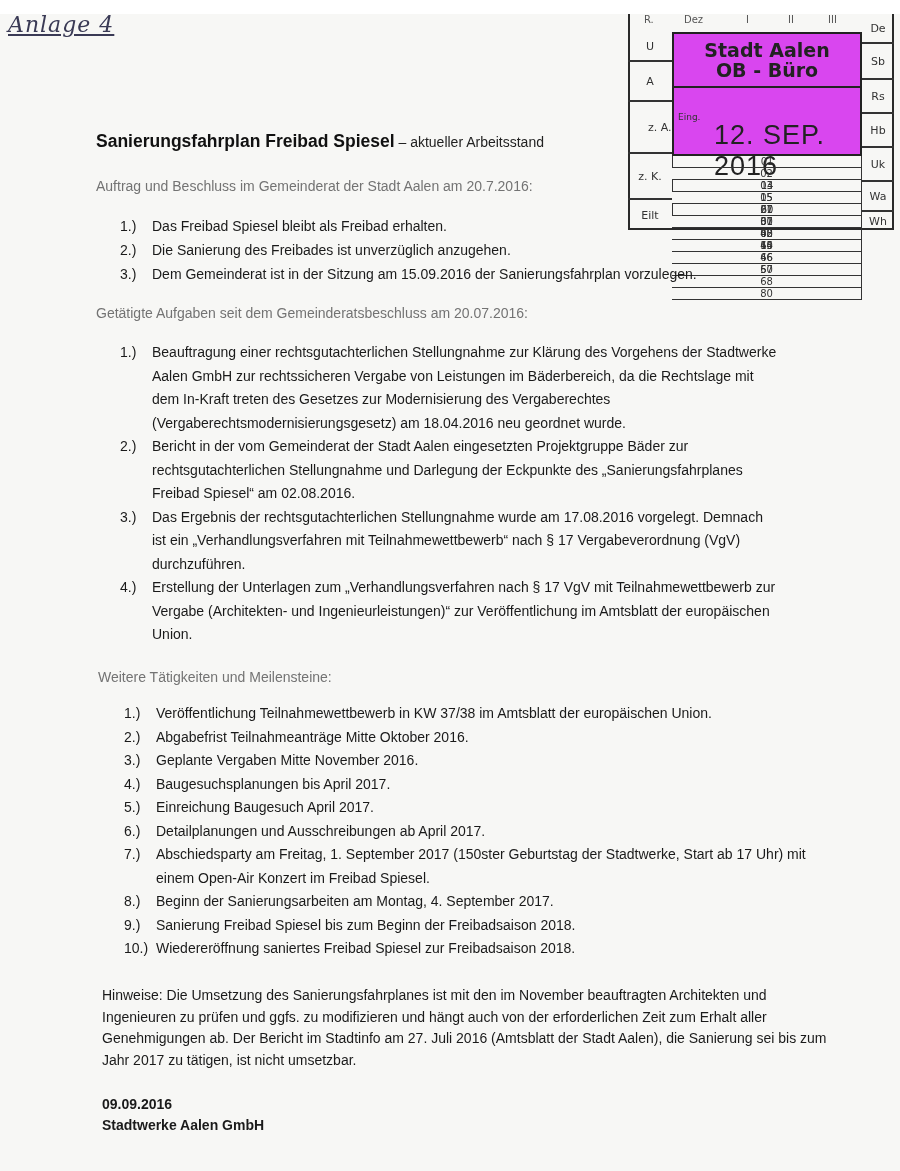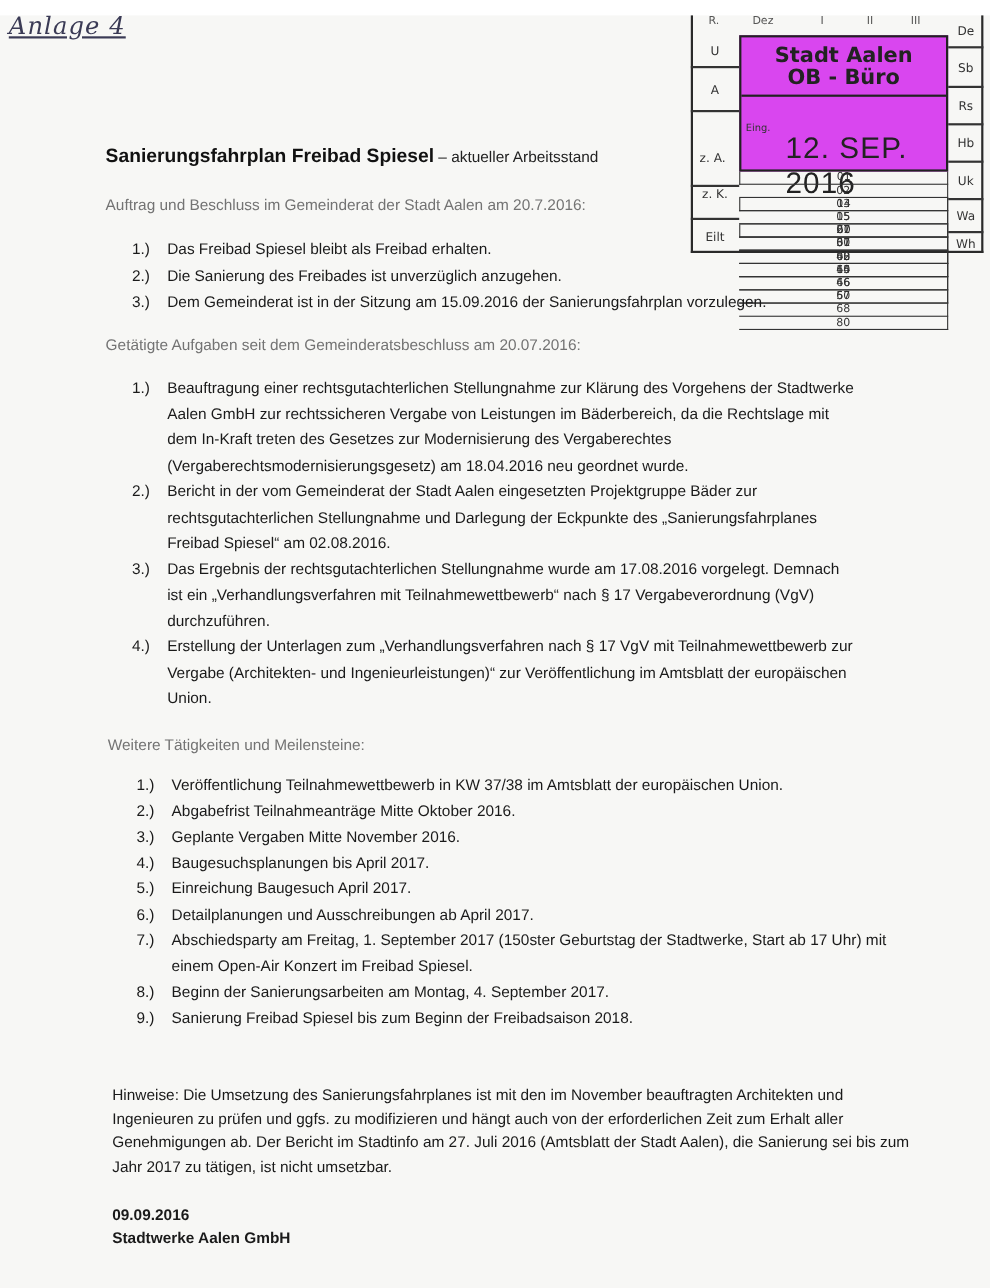--- a/index.html
+++ b/index.html
@@ -59,21 +59,21 @@
   <div class="top-row">
     <span style="left:16px">R.</span>
     <span style="left:56px">Dez</span>
     <span style="left:118px">I</span>
     <span style="left:160px">II</span>
     <span style="left:200px">III</span>
   </div>
   <div class="left-col">
     <div class="side" style="top:18px;height:30px">U</div>
     <div class="side" style="top:48px;height:40px">A</div>
-    <div class="side" style="top:104px;height:52px;justify-content:flex-start;padding-left:8px">z. A.</div>
+    <div class="side" style="top:88px;height:52px;justify-content:flex-start;padding-left:20px">z. A.</div>
     <div class="side" style="top:140px;height:46px">z. K.</div>
     <div class="side" style="top:186px;height:30px;border-bottom:none">Eilt</div>
   </div>
   <div class="center-box">
     <div class="title">
       <div>Stadt Aalen</div>
       <div>OB - Büro</div>
     </div>
     <div class="divider"></div>
     <span class="eing">Eing.</span>
@@ -146,20 +146,21 @@
   <ul class="list ms wrap" style="left:28px;top:702px;width:700px">
     <li><span class="num">1.)</span><span>Veröffentlichung Teilnahmewettbewerb in KW 37/38 im Amtsblatt der europäischen Union.</span></li>
     <li><span class="num">2.)</span><span>Abgabefrist Teilnahmeanträge Mitte Oktober 2016.</span></li>
     <li><span class="num">3.)</span><span>Geplante Vergaben Mitte November 2016.</span></li>
     <li><span class="num">4.)</span><span>Baugesuchsplanungen bis April 2017.</span></li>
     <li><span class="num">5.)</span><span>Einreichung Baugesuch April 2017.</span></li>
     <li><span class="num">6.)</span><span>Detailplanungen und Ausschreibungen ab April 2017.</span></li>
     <li><span class="num">7.)</span><span>Abschiedsparty am Freitag, 1. September 2017 (150ster Geburtstag der Stadtwerke, Start ab 17 Uhr) mit einem Open-Air Konzert im Freibad Spiesel.</span></li>
     <li><span class="num">8.)</span><span>Beginn der Sanierungsarbeiten am Montag, 4. September 2017.</span></li>
     <li><span class="num">9.)</span><span>Sanierung Freibad Spiesel bis zum Beginn der Freibadsaison 2018.</span></li>
+    <li><span class="num">10.)</span><span>Wiedereröffnung saniertes Freibad Spiesel zur Freibadsaison 2018.</span></li>
   </ul>
 
   <div class="hinweise">Hinweise: Die Umsetzung des Sanierungsfahrplanes ist mit den im November beauftragten Architekten und Ingenieuren zu prüfen und ggfs. zu modifizieren und hängt auch von der erforderlichen Zeit zum Erhalt aller Genehmigungen ab. Der Bericht im Stadtinfo am 27. Juli 2016 (Amtsblatt der Stadt Aalen), die Sanierung sei bis zum Jahr 2017 zu tätigen, ist nicht umsetzbar.</div>
 
   <div class="footer">
     <div>09.09.2016</div>
     <div>Stadtwerke Aalen GmbH</div>
   </div>
 </div>
 

